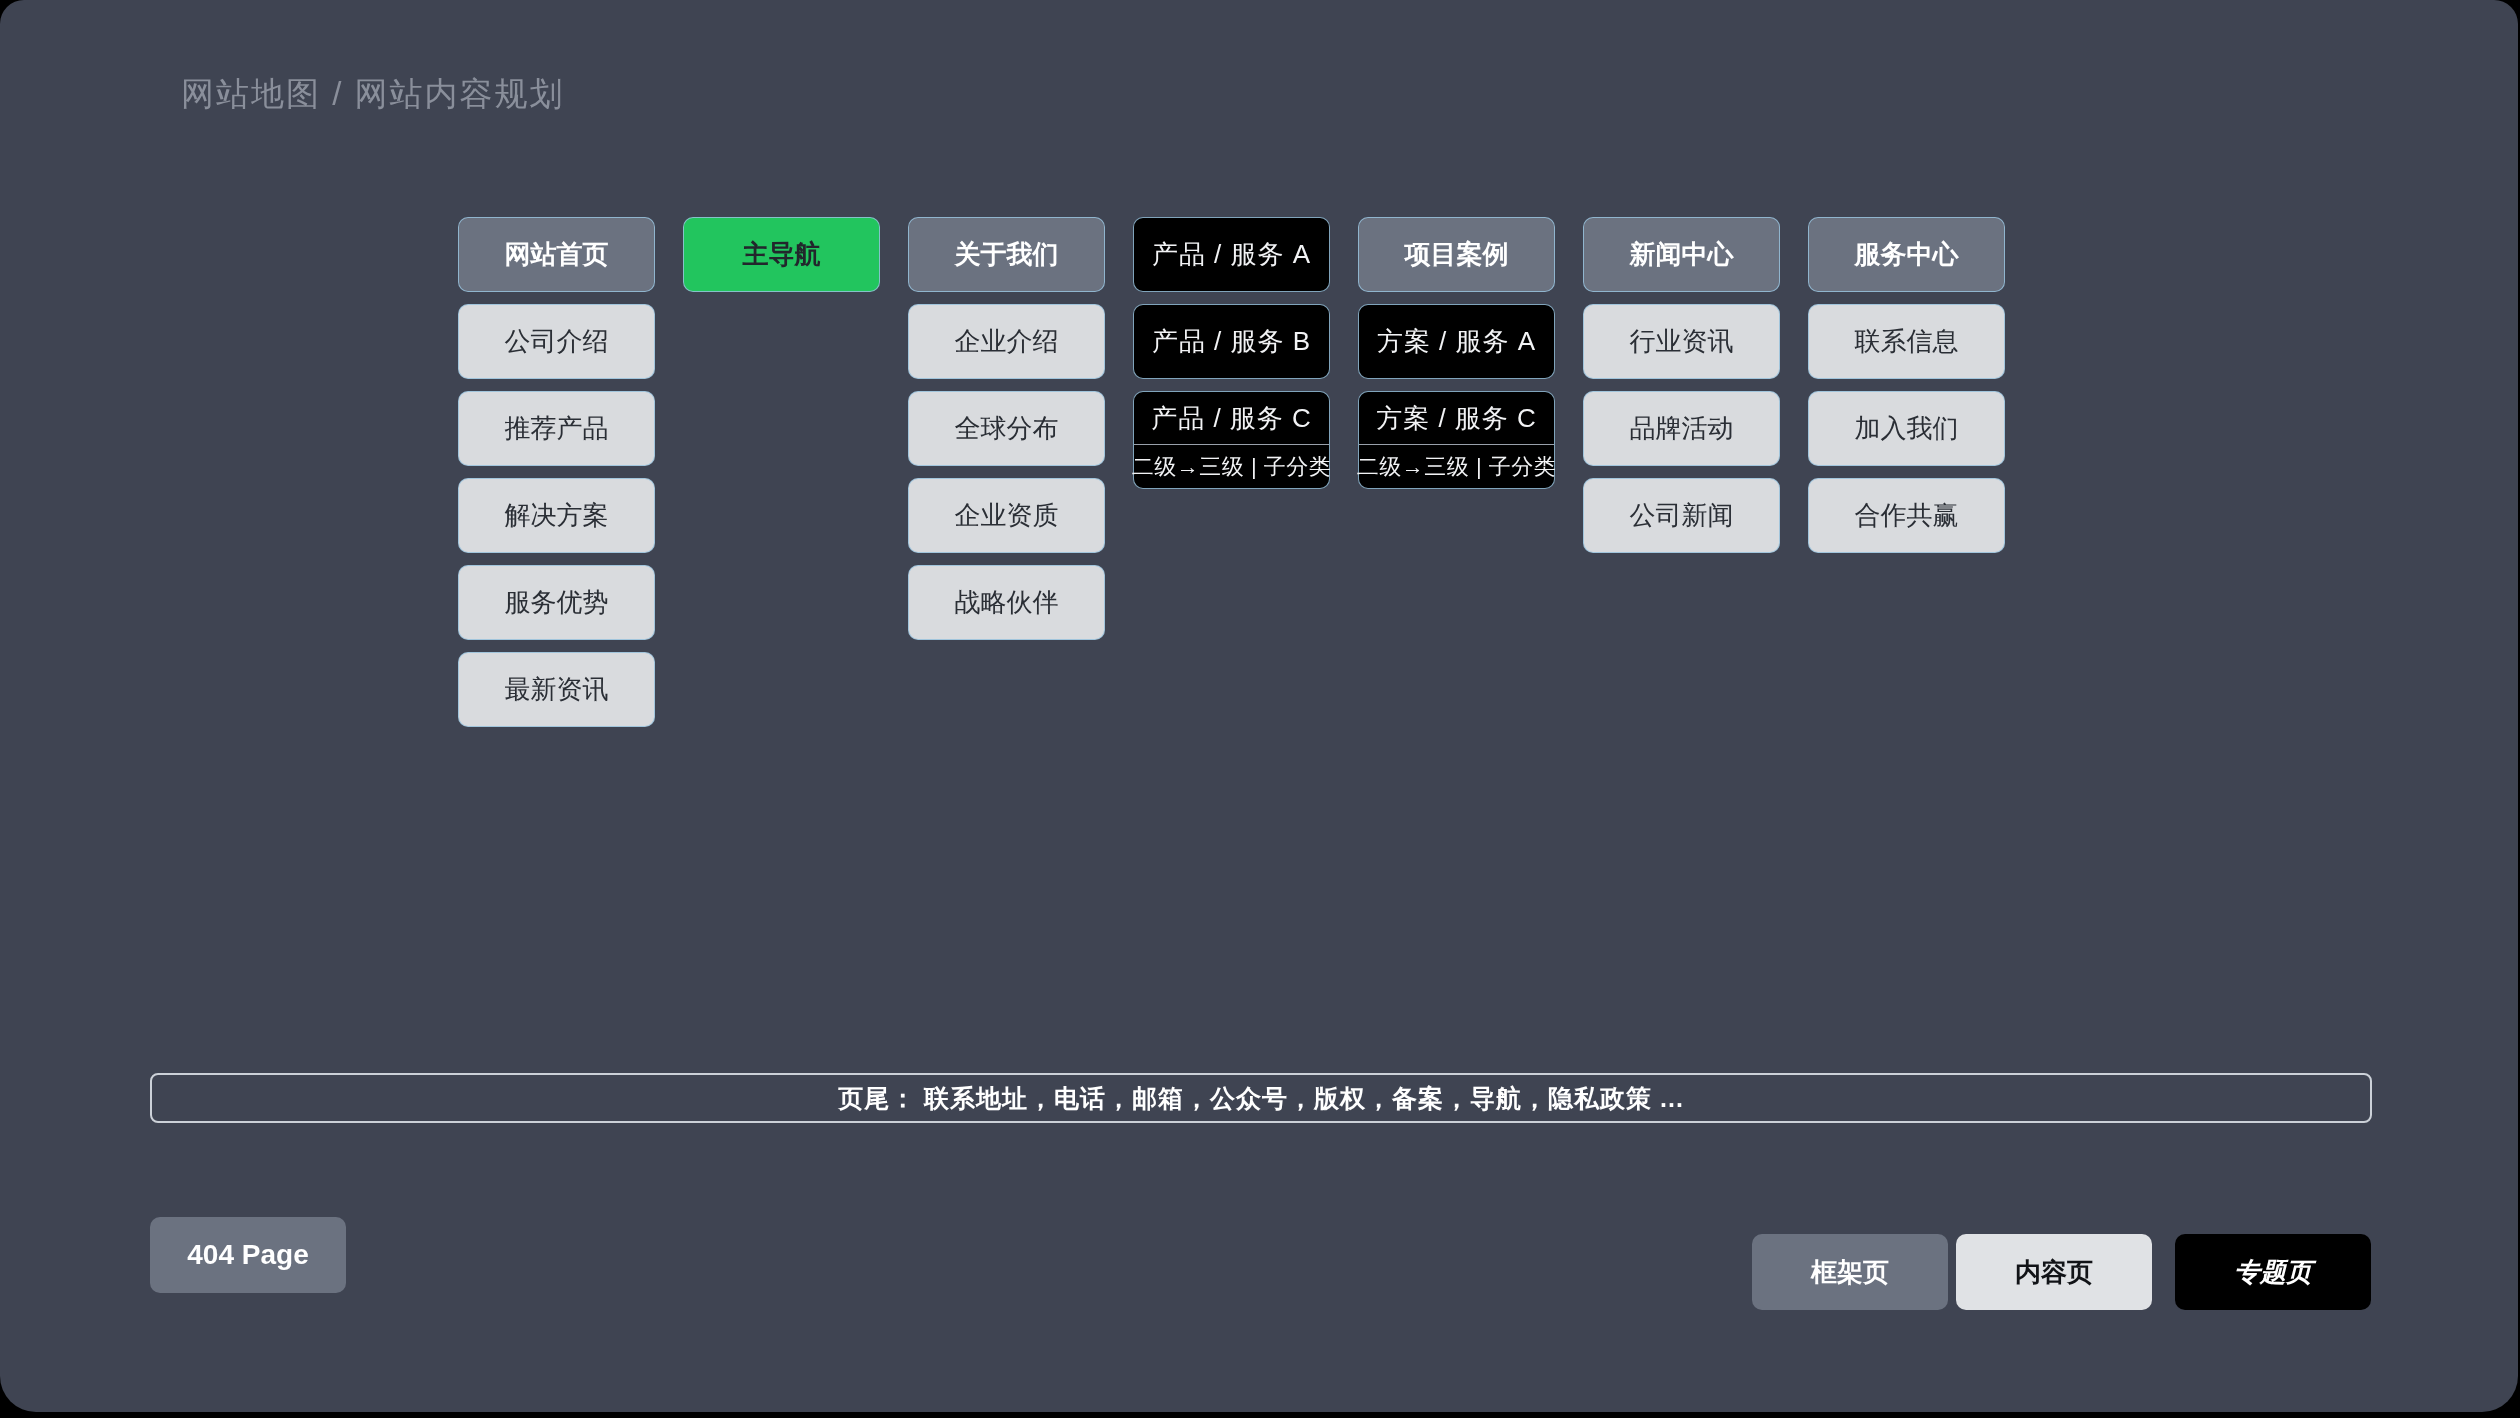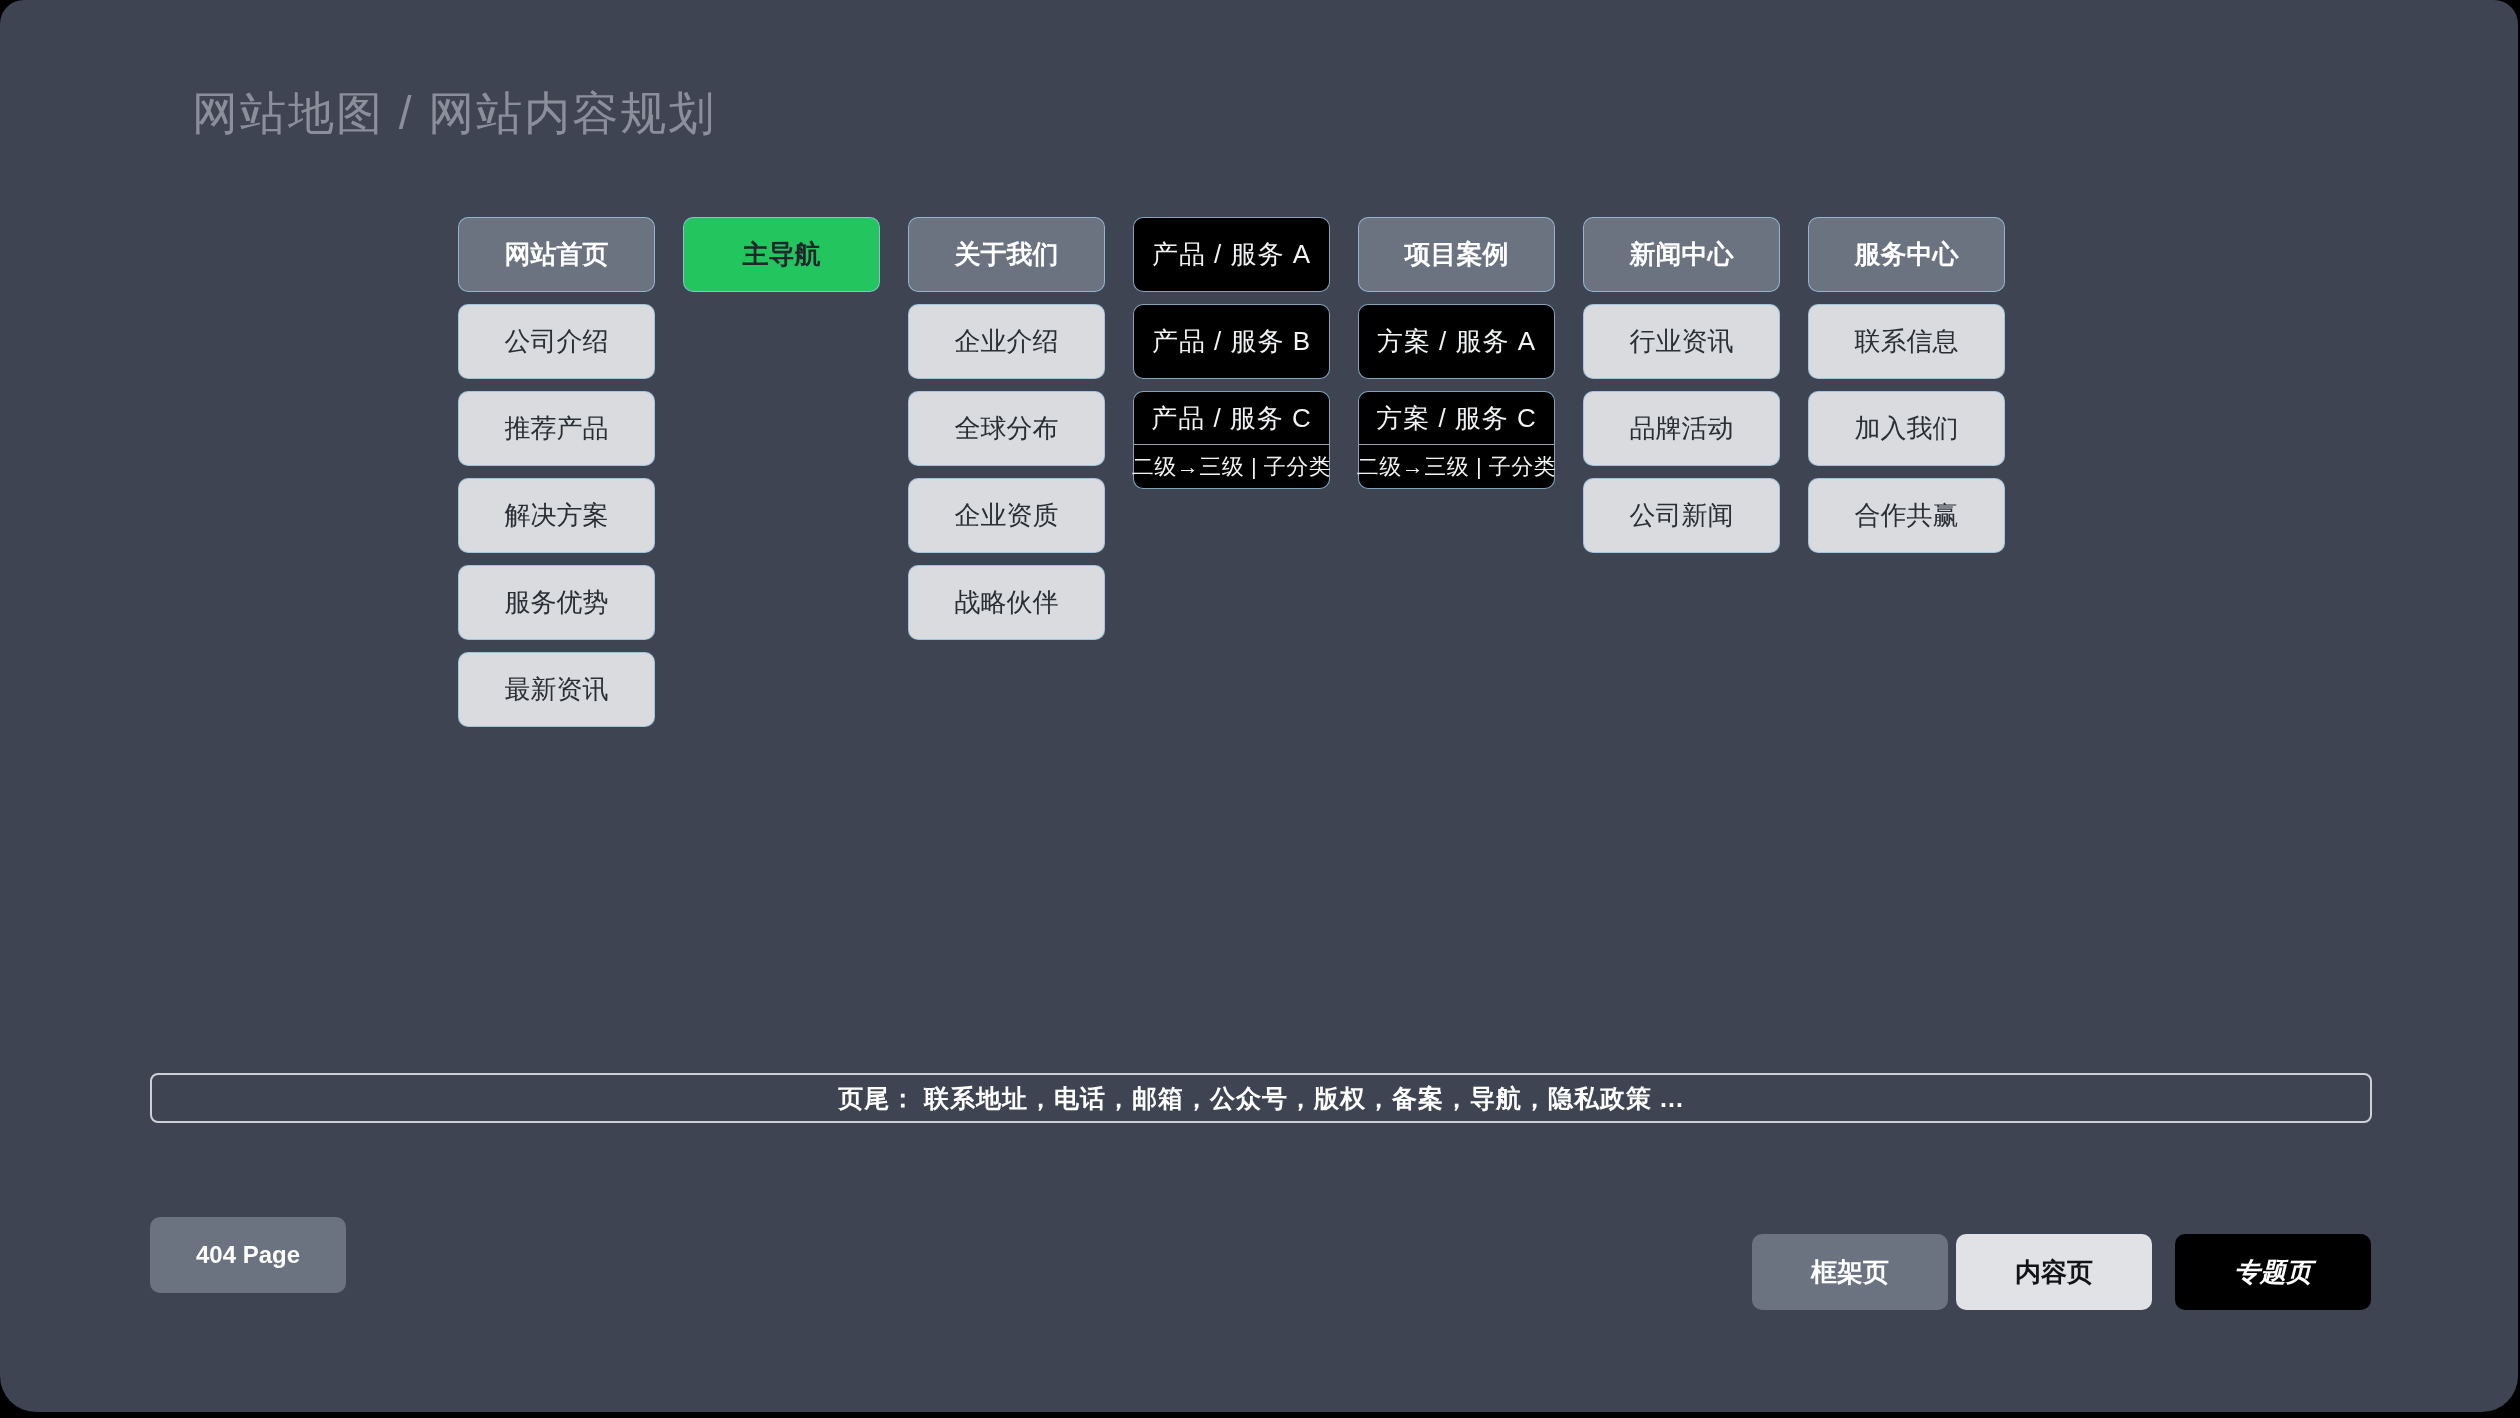--- a/index.html
+++ b/index.html
@@ -5,22 +5,22 @@
   html,body{margin:0;padding:0;}
   body{
     width:2520px;height:1418px;position:relative;background:#000;
     font-family:"Liberation Sans","DejaVu Sans",sans-serif;overflow:hidden;
   }
   .canvas{
     position:absolute;left:0;top:0;width:2518px;height:1412px;
     background:#3f4452;border-radius:24px 24px 36px 36px;
   }
   .title{
-    position:absolute;left:181px;top:72px;margin:11px;
-    font-size:46px;font-weight:500;color:#8a8f9b;letter-spacing:2px;white-space:nowrap;
+    position:absolute;left:181px;top:72px;margin:0;
+    font-size:33px;font-weight:500;color:#8a8f9b;letter-spacing:2px;white-space:nowrap;
   }
   .col{position:absolute;top:217px;width:197px;display:flex;flex-direction:column;gap:12px;}
   .c1{left:458px}.c2{left:683px}.c3{left:908px}.c4{left:1133px}.c5{left:1358px}.c6{left:1583px}.c7{left:1808px}
   .box{
     box-sizing:border-box;height:75px;border-radius:10px;
     display:flex;align-items:center;justify-content:center;
     font-size:26px;border:1.5px solid rgba(151,193,220,0.85);white-space:nowrap;
   }
   .header{background:#6b7280;color:#ffffff;font-weight:700;}
   .navbox{background:#22c55e;color:#22262c;font-weight:700;}
@@ -35,21 +35,21 @@
   .footer-bar{
     position:absolute;left:150px;top:1073px;width:2222px;height:50px;box-sizing:border-box;
     border:2px solid #ccd1d8;border-radius:8px;
     display:flex;align-items:center;justify-content:center;
     color:#ffffff;font-weight:700;font-size:25px;letter-spacing:1px;white-space:nowrap;
   }
   .btn{
     position:absolute;box-sizing:border-box;width:196px;height:76px;border-radius:10px;
     display:flex;align-items:center;justify-content:center;font-weight:700;font-size:26px;white-space:nowrap;
   }
-  .btn-404{left:150px;top:1217px;background:#6b7280;color:#ffffff;font-size:24px;}
+  .btn-404{left:150px;top:1217px;background:#6b7280;color:#ffffff;font-size:28px;}
   .btn-frame{left:1752px;top:1234px;background:#6b7280;color:#ffffff;}
   .btn-content{left:1956px;top:1234px;background:#e0e2e5;color:#111317;}
   .btn-special{left:2175px;top:1234px;background:#000000;color:#ffffff;font-style:italic;}
 </style>
 </head>
 <body>
 
 <div class="canvas">
 
   <h1 class="title">网站地图 / 网站内容规划</h1>

